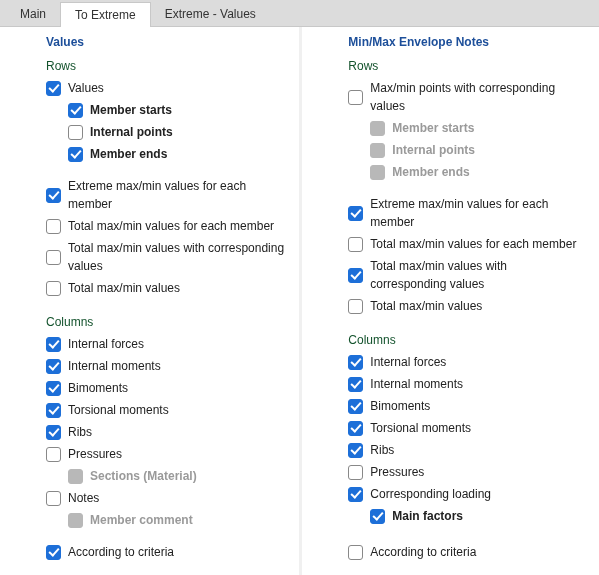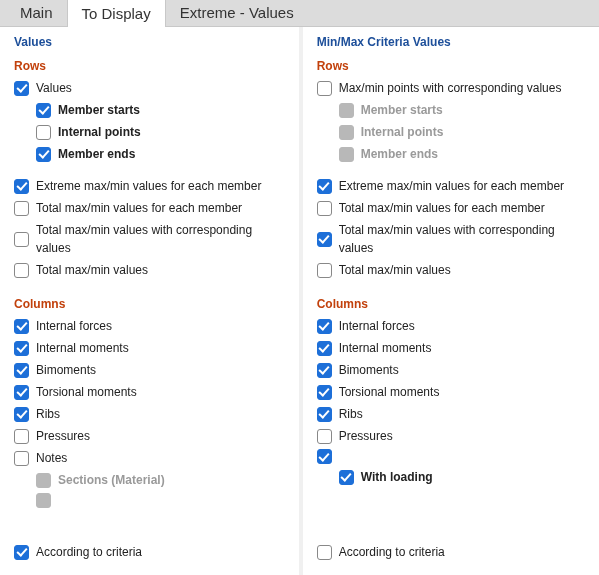--- a/index.html
+++ b/index.html
@@ -17,59 +17,60 @@
     background: #dcdcdc;
     height: 27px;
     display: flex;
     align-items: flex-end;
     padding-left: 6px;
     gap: 0;
     border-bottom: 1px solid #c8c8c8;
   }
   .tab {
     padding: 5px 14px 5px 14px;
-    font-size: 15px;
+    font-size: 12px;
     color: #333;
     cursor: pointer;
     background: transparent;
     border: none;
   }
   .tab.active {
     background: #fff;
     border-top: 1px solid #c8c8c8;
     border-left: 1px solid #c8c8c8;
     border-right: 1px solid #c8c8c8;
     position: relative;
     top: 1px;
   }
   .panels {
     display: flex;
     height: calc(575px - 27px);
   }
   .panel {
     padding: 8px 14px 10px 14px;
     position: relative;
+    margin-left: 32px;
   }
   .panel.left { width: 50.2%; }
   .panel.right { width: 49.8%; }
   .divider {
     width: 4px;
     background: #f0f0f0;
     height: 100%;
   }
   .panel-title {
     color: #1d4f9a;
     font-weight: 600;
     font-size: 12px;
     margin: 0 0 10px 0;
   }
   .section-label {
-    font-weight: 700;
+    font-weight: 400;
     margin: 6px 0 4px 0;
-    color: #c2410c;
+    color: #14532d;
   }
   .check-row {
     display: flex;
     align-items: center;
     gap: 7px;
     padding: 2px 0;
     line-height: 18px;
   }
   .check-row.indent1 { padding-left: 22px; font-weight: bold; }
   .cb {
@@ -109,21 +110,21 @@
     bottom: 12px;
     left: 14px;
     justify-content: center;
   }
 </style>
 </head>
 <body>
 
 <div class="tab-strip">
   <div class="tab">Main</div>
-  <div class="tab active">To Display</div>
+  <div class="tab active">To Extreme</div>
   <div class="tab">Extreme - Values</div>
 </div>
 
 <div class="panels">
 
   <div class="panel left">
     <div class="panel-title">Values</div>
 
     <div class="section-label">Rows</div>
 
@@ -184,42 +185,43 @@
       <span class="lbl">Torsional moments</span>
     </div>
     <div class="check-row">
       <span class="cb checked"></span>
       <span class="lbl">Ribs</span>
     </div>
     <div class="check-row">
       <span class="cb"></span>
       <span class="lbl">Pressures</span>
     </div>
+    <div class="check-row indent1 disabled">
+      <span class="cb disabled"></span>
+      <span class="lbl">Sections (Material)</span>
+    </div>
     <div class="check-row">
       <span class="cb"></span>
       <span class="lbl">Notes</span>
     </div>
     <div class="check-row indent1 disabled">
       <span class="cb disabled"></span>
-      <span class="lbl">Sections (Material)</span>
-    </div>
-    <div class="check-row indent1 disabled">
-      <span class="cb disabled"></span>
+      <span class="lbl">Member comment</span>
     </div>
 
     <div class="check-row bottom-row">
       <span class="cb checked"></span>
       <span class="lbl">According to criteria</span>
     </div>
   </div>
 
   <div class="divider"></div>
 
   <div class="panel right">
-    <div class="panel-title">Min/Max Criteria Values</div>
+    <div class="panel-title">Min/Max Envelope Notes</div>
 
     <div class="section-label">Rows</div>
 
     <div class="check-row">
       <span class="cb"></span>
       <span class="lbl">Max/min points with corresponding values</span>
     </div>
     <div class="check-row indent1 disabled">
       <span class="cb disabled"></span>
       <span class="lbl">Member starts</span>
@@ -275,24 +277,25 @@
     <div class="check-row">
       <span class="cb checked"></span>
       <span class="lbl">Ribs</span>
     </div>
     <div class="check-row">
       <span class="cb"></span>
       <span class="lbl">Pressures</span>
     </div>
     <div class="check-row">
       <span class="cb checked"></span>
+      <span class="lbl">Corresponding loading</span>
     </div>
     <div class="check-row indent1">
       <span class="cb checked"></span>
-      <span class="lbl">With loading</span>
+      <span class="lbl">Main factors</span>
     </div>
 
     <div class="check-row bottom-row">
       <span class="cb"></span>
       <span class="lbl">According to criteria</span>
     </div>
   </div>
 
 </div>
 

